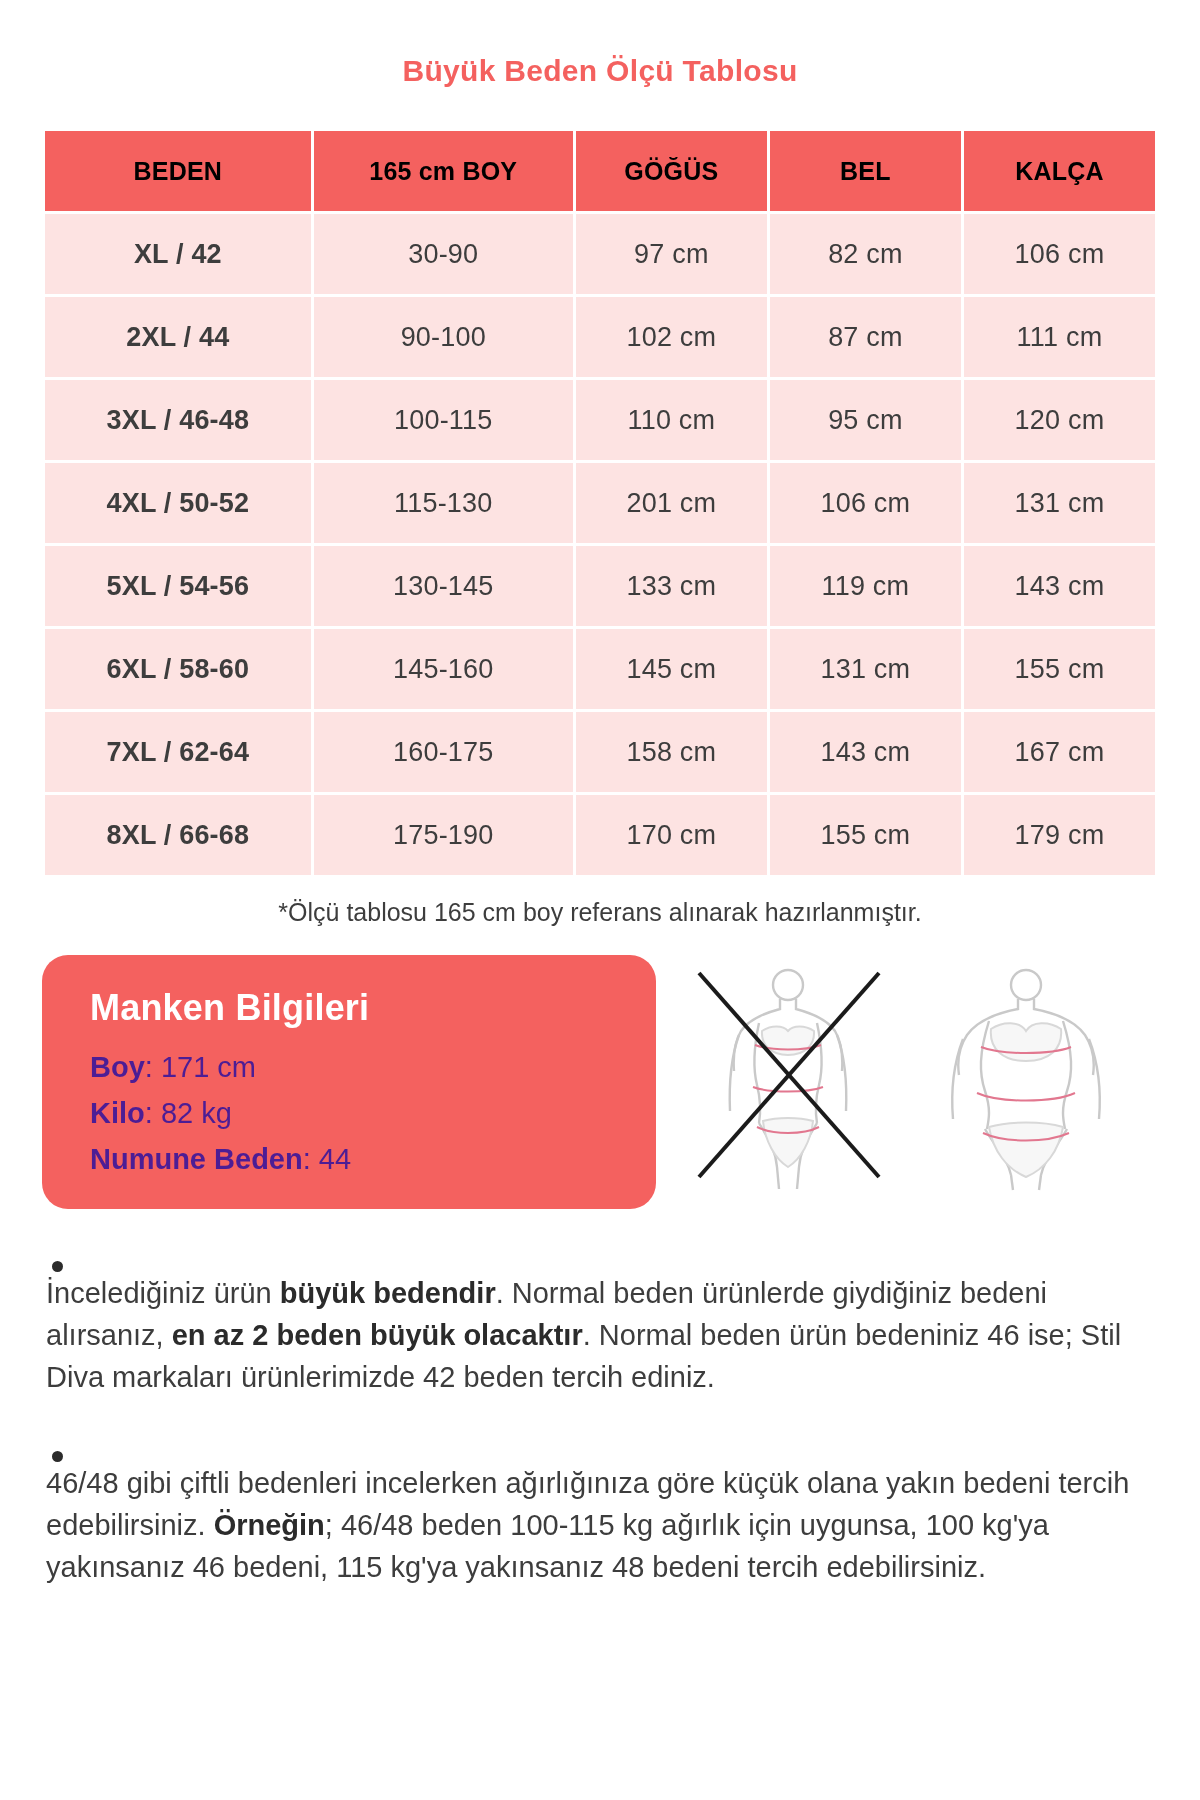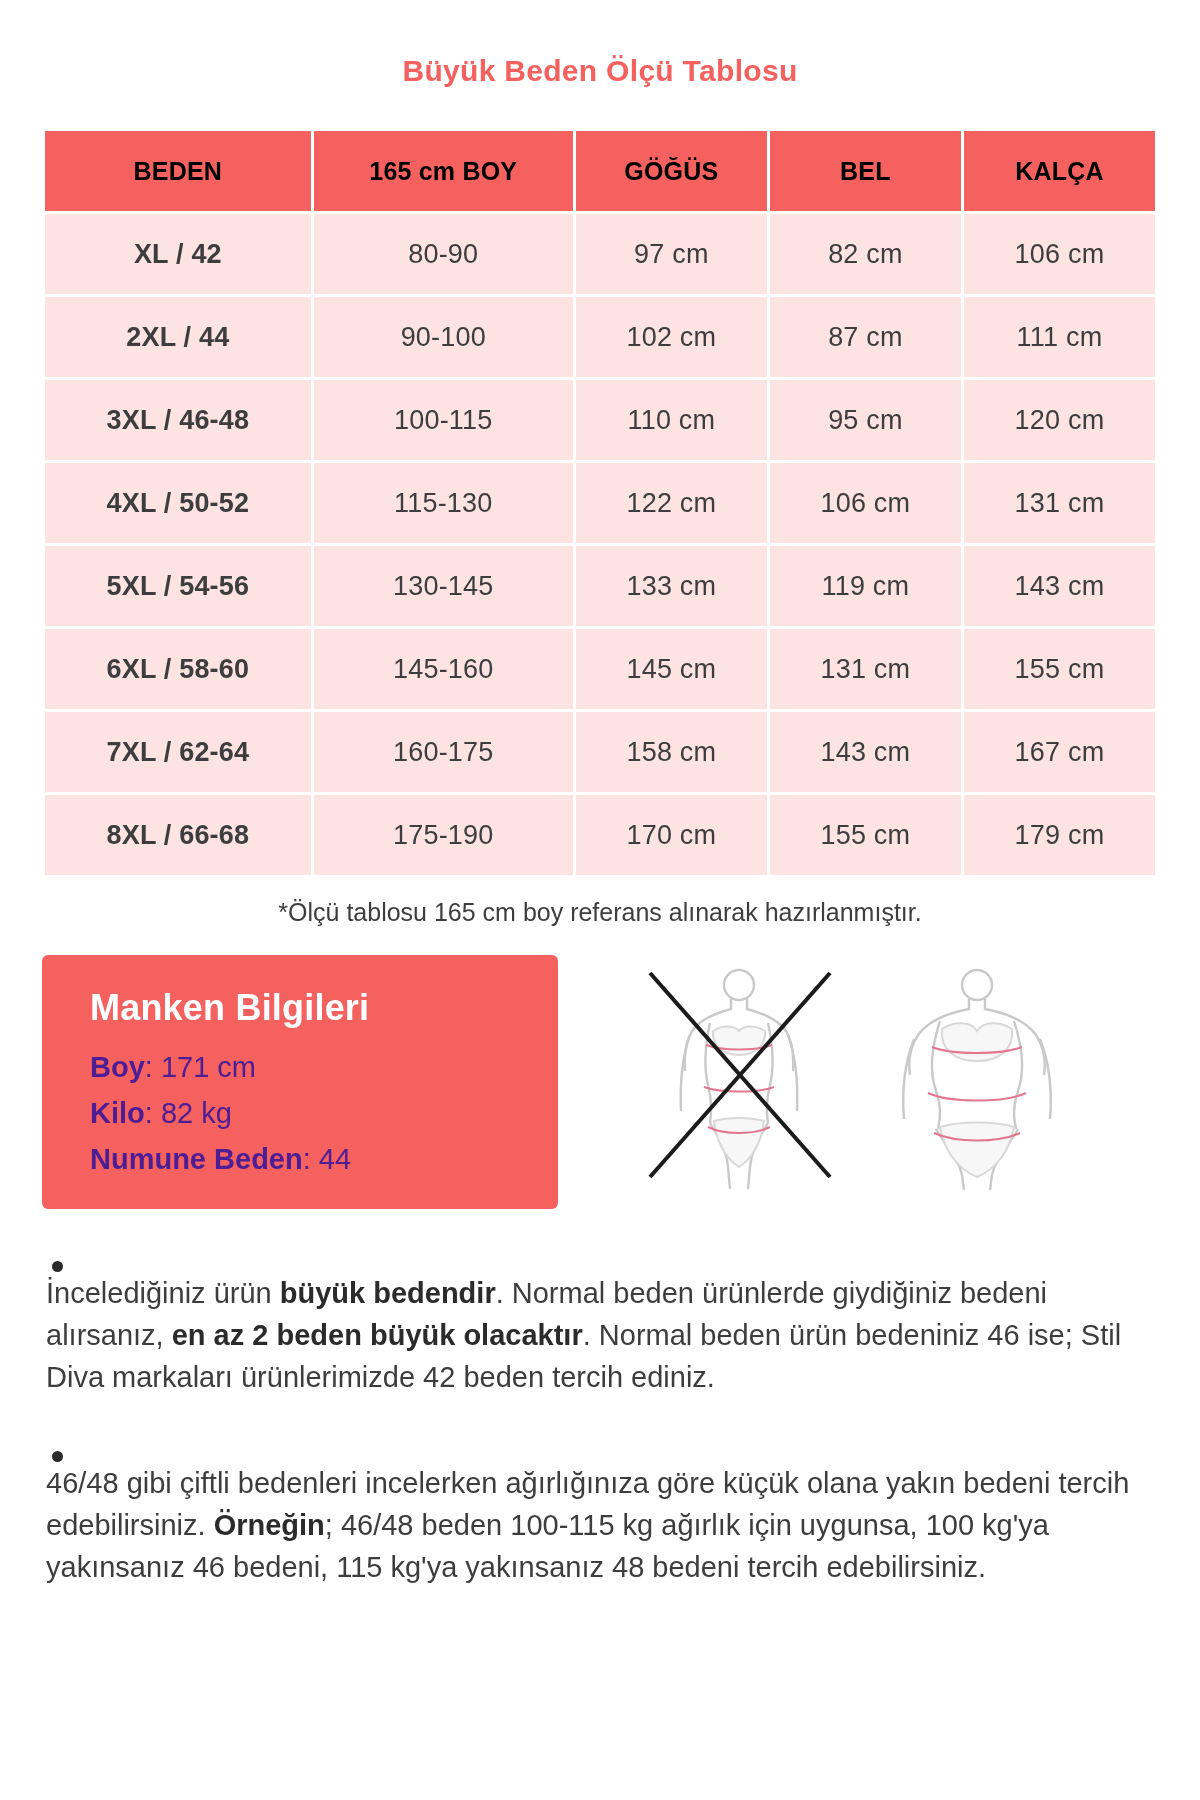--- a/index.html
+++ b/index.html
@@ -77,22 +77,22 @@
   }
 
   
   .mid-row {
     display: flex;
     align-items: flex-start;
     margin: 28px 42px 0 42px;
   }
   .model-card {
     background: #f4615f;
-    border-radius: 6px;
-    width: 516px;
+    border-radius: 26px;
+    width: 614px;
     min-height: 246px;
     padding: 26px 30px 26px 48px;
     color: #ffffff;
   }
   .model-card h2 {
     margin: 6px 0 16px 0;
     font-size: 36px;
     font-weight: bold;
     letter-spacing: 0.2px;
   }
@@ -165,21 +165,21 @@
           <th>BEDEN</th>
           <th>165 cm BOY</th>
           <th>GÖĞÜS</th>
           <th>BEL</th>
           <th>KALÇA</th>
         </tr>
       </thead>
       <tbody id="table-body">
           <tr>
             <td class="size-cell">XL / 42</td>
-            <td>80-90</td>
+            <td>30-90</td>
             <td>97 cm</td>
             <td>82 cm</td>
             <td>106 cm</td>
           </tr>
           <tr>
             <td class="size-cell">2XL / 44</td>
             <td>90-100</td>
             <td>102 cm</td>
             <td>87 cm</td>
             <td>111 cm</td>
@@ -187,21 +187,21 @@
           <tr>
             <td class="size-cell">3XL / 46-48</td>
             <td>100-115</td>
             <td>110 cm</td>
             <td>95 cm</td>
             <td>120 cm</td>
           </tr>
           <tr>
             <td class="size-cell">4XL / 50-52</td>
             <td>115-130</td>
-            <td>122 cm</td>
+            <td>201 cm</td>
             <td>106 cm</td>
             <td>131 cm</td>
           </tr>
           <tr>
             <td class="size-cell">5XL / 54-56</td>
             <td>130-145</td>
             <td>133 cm</td>
             <td>119 cm</td>
             <td>143 cm</td>
           </tr>

